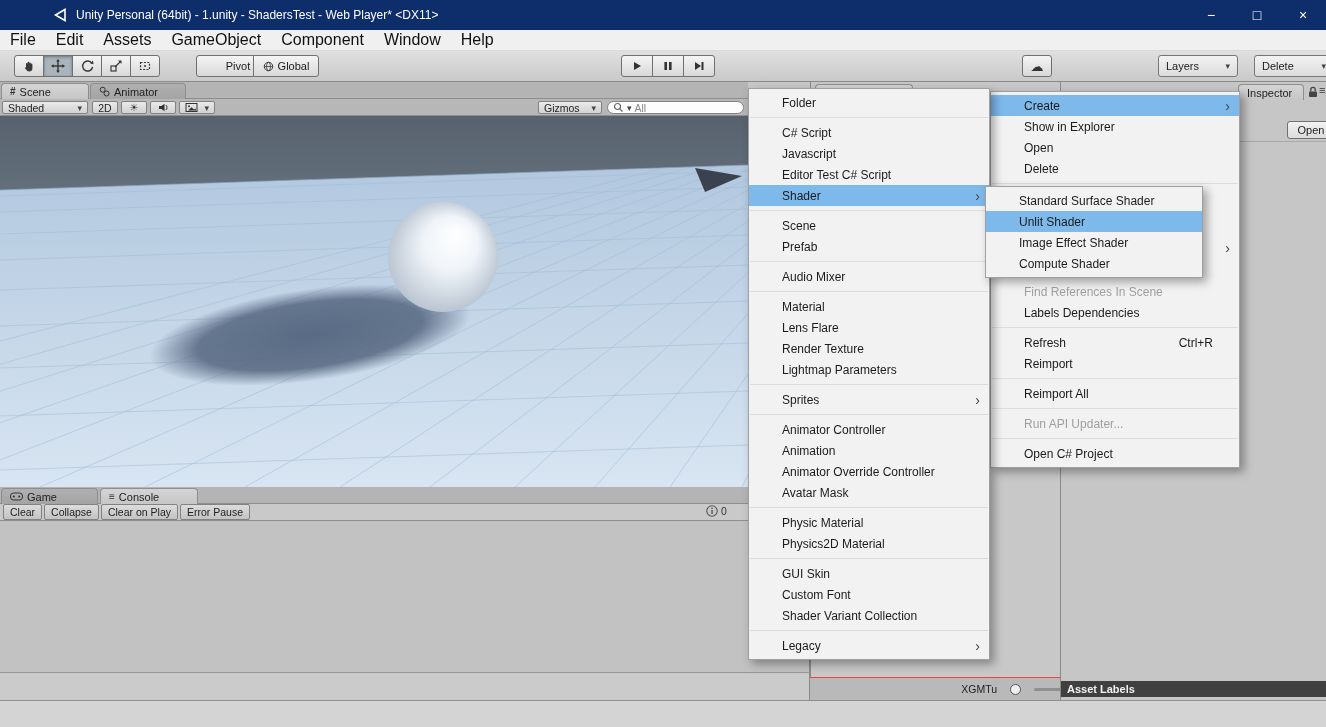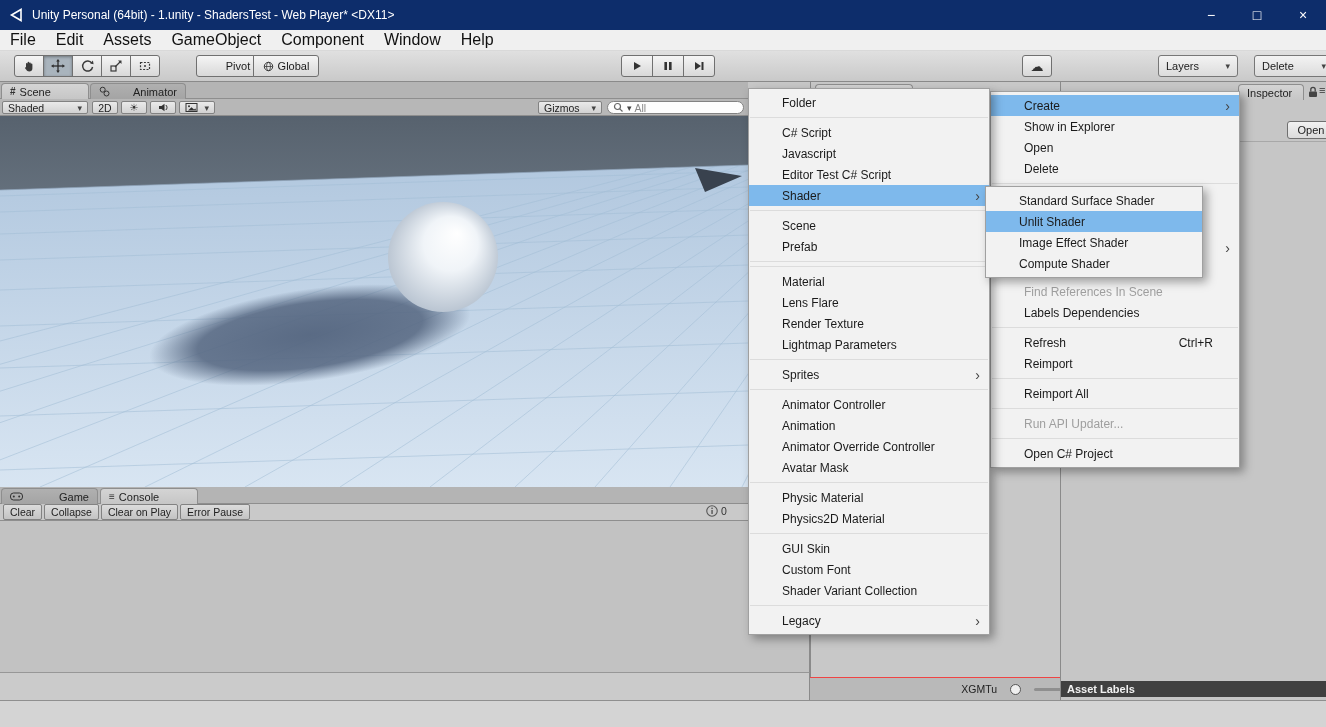--- a/index.html
+++ b/index.html
@@ -2,21 +2,21 @@
 <html><head>
 <meta charset="utf-8">
 <style>
   html,body{margin:0;padding:0;background:#2b2b2b;}
   #app{position:relative;width:1326px;height:727px;overflow:hidden;background:#c8c8c8;
        font-family:"Liberation Sans",sans-serif;font-size:12px;color:#1b1b1b;
        -webkit-user-select:none;user-select:none;}
   .abs{position:absolute;box-sizing:border-box;}
 
   
-  .titlebar{left:0;top:0;width:1326px;height:30px;background:#0d2d6b;color:#fff;display:flex;align-items:center;}
+  .titlebar{left:0;top:0;width:1326px;height:30px;background:#0d2d6b;color:#fff;display:flex;align-items:center;padding-left:44px;}
   .tb-logo{margin-left:8px;display:flex;align-items:center;}
   .tb-title{margin-left:8px;font-size:12px;white-space:nowrap;}
   .win-controls{margin-left:auto;display:flex;height:100%;}
   .win-btn{width:46px;display:flex;align-items:center;justify-content:center;font-size:14px;color:#fff;cursor:default;}
 
   
   .menubar{left:0;top:30px;width:1326px;height:21px;background:#f0f0f0;display:flex;align-items:center;border-bottom:1px solid #d9d9d9;}
   .mb-item{padding:0 10px;font-size:16px;line-height:20px;color:#111;}
 
   
@@ -29,21 +29,21 @@
   .dropbtn{position:absolute;top:4px;height:22px;background:linear-gradient(#f3f3f3,#dcdcdc);border:1px solid #777;
         border-radius:3px;font-size:11px;display:flex;align-items:center;justify-content:space-between;padding:0 7px;box-sizing:border-box;}
   .chev{font-size:9px;color:#444;margin-left:6px;}
   .glyph{color:#333;}
 
   
   .tabrow{background:#b4b4b4;border-bottom:1px solid #8e8e8e;}
   .tab{position:absolute;height:16px;border:1px solid #8e8e8e;border-bottom:none;border-radius:4px 4px 0 0;
        display:flex;align-items:center;gap:4px;font-size:11px;color:#222;padding:0 8px;box-sizing:border-box;white-space:nowrap;}
   .tab.sel{background:linear-gradient(#d4d4d4,#c6c6c6);}
-  .tab.uns{background:linear-gradient(#b0b0b0,#a4a4a4);justify-content:space-between;}
+  .tab.uns{background:linear-gradient(#b0b0b0,#a4a4a4);}
   .ticon{font-weight:bold;font-size:10px;color:#333;display:flex;align-items:center;}
 
   
   .scenebar{left:0;top:99px;width:748px;height:17px;background:#b7b7b7;border-bottom:1px solid #8e8e8e;}
   .mini{position:absolute;top:2px;height:13px;font-size:10.5px;border:1px solid #828282;border-radius:2px;
         background:linear-gradient(#eaeaea,#d2d2d2);display:flex;align-items:center;padding:0 5px;gap:3px;box-sizing:border-box;color:#222;}
   .mini .chev{margin-left:auto;}
   .searchbox{border-radius:7px;background:#fdfdfd;color:#888;}
 
   
@@ -451,20 +451,23 @@
         <span class="arr">›</span>
       </div>
       <div class="msep"></div>
       <div class="mitem">
         <span class="mlab">Scene</span>
       </div>
       <div class="mitem">
         <span class="mlab">Prefab</span>
       </div>
       <div class="msep"></div>
+      <div class="mitem">
+        <span class="mlab">Audio Mixer</span>
+      </div>
       <div class="msep"></div>
       <div class="mitem">
         <span class="mlab">Material</span>
       </div>
       <div class="mitem">
         <span class="mlab">Lens Flare</span>
       </div>
       <div class="mitem">
         <span class="mlab">Render Texture</span>
       </div>

